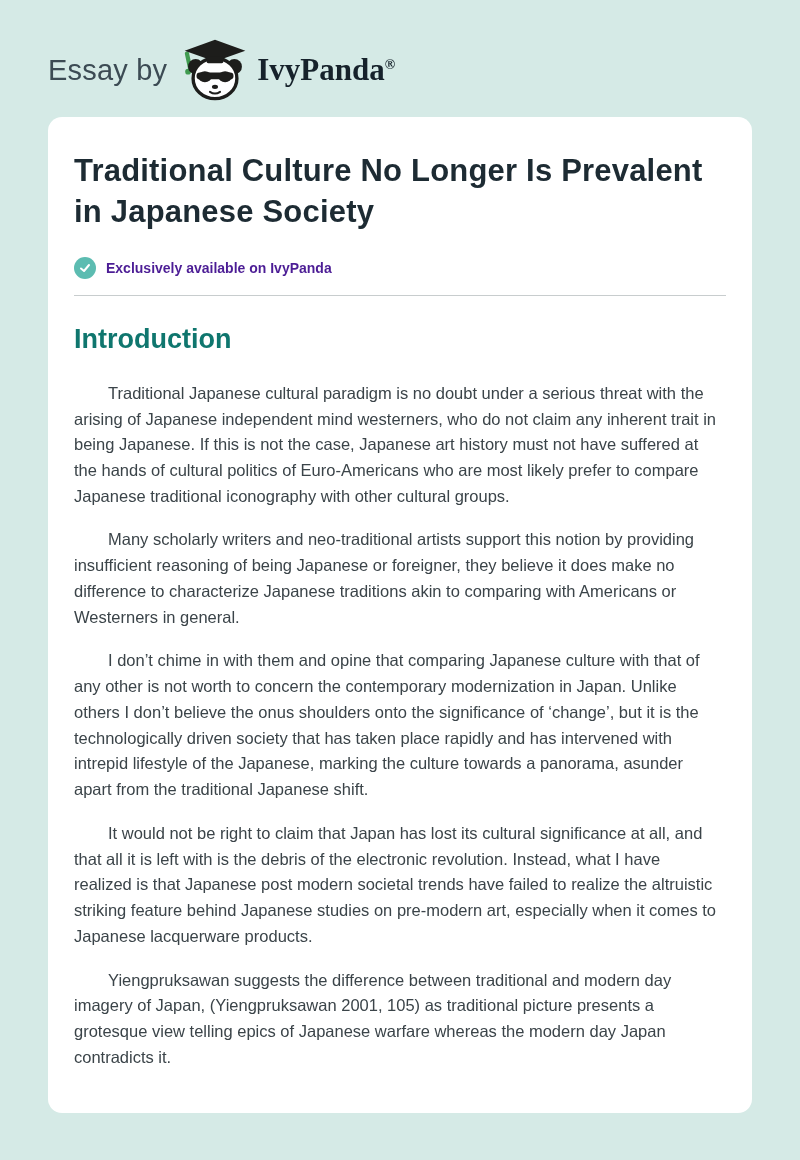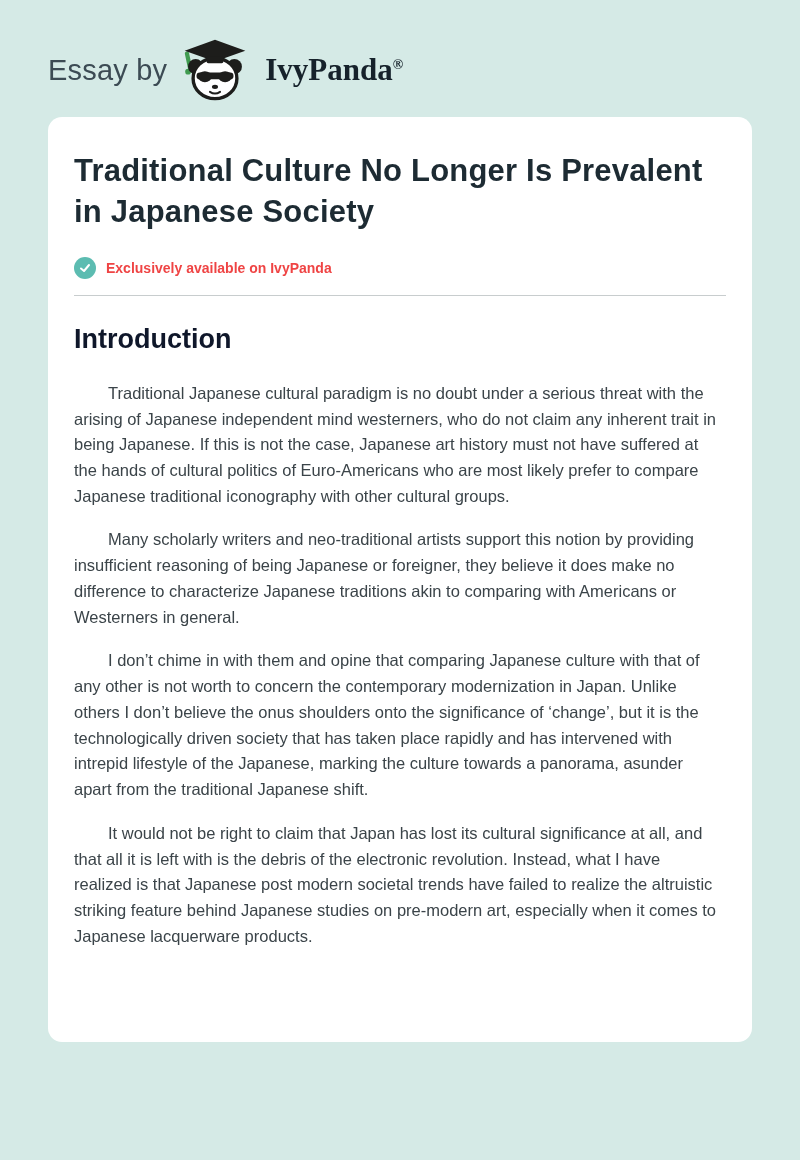--- a/index.html
+++ b/index.html
@@ -17,41 +17,41 @@
     display: flex;
     align-items: center;
     gap: 14px;
     padding: 38px 48px 15px 48px;
   }
   .essay-by {
     font-size: 29px;
     color: #3c4b54;
     letter-spacing: 0.2px;
   }
-  .logo-wrap { display: flex; align-items: center; gap: 8px; }
+  .logo-wrap { display: flex; align-items: center; }
   .brand {
     font-family: "Liberation Serif", "DejaVu Serif", serif;
     font-weight: bold;
     font-size: 31px;
     color: #16222b;
     margin-left: 8px;
     white-space: nowrap;
   }
   .brand .reg {
     font-size: 14px;
     vertical-align: super;
     font-weight: bold;
   }
 
   
   .card {
     margin: 0 48px;
     background: #ffffff;
     border-radius: 14px;
-    padding: 34px 26px 92px 26px;
+    padding: 34px 26px 43px 26px;
   }
   .article-title {
     font-size: 31px;
     line-height: 1.32;
     font-weight: bold;
     color: #1d2b33;
     margin: 0 0 24px 0;
     letter-spacing: 0.2px;
   }
   .badge-row {
@@ -66,31 +66,31 @@
     min-width: 22px;
     border-radius: 50%;
     background: #5cbcb1;
     display: flex;
     align-items: center;
     justify-content: center;
   }
   .badge-label {
     font-size: 14px;
     font-weight: bold;
-    color: #ef4444;
+    color: #4c1d95;
   }
   .divider {
     border: none;
     border-top: 1px solid #c8cdce;
     margin: 0 0 28px 0;
   }
   .section-heading {
     font-size: 27px;
     font-weight: bold;
-    color: #0f172a;
+    color: #0f766e;
     margin: 0 0 26px 0;
   }
   .article-body .para {
     font-size: 16.5px;
     line-height: 1.56;
     color: #3b4449;
     margin: 0 8px 18px 0;
     text-indent: 34px;
   }
   .article-body .para:last-child { margin-bottom: 0; }
@@ -147,16 +147,17 @@
 
     <hr class="divider">
 
     <h2 class="section-heading">Introduction</h2>
 
     <div class="article-body">
         <p class="para">Traditional Japanese cultural paradigm is no doubt under a serious threat with the arising of Japanese independent mind westerners, who do not claim any inherent trait in being Japanese. If this is not the case, Japanese art history must not have suffered at the hands of cultural politics of Euro-Americans who are most likely prefer to compare Japanese traditional iconography with other cultural groups.</p>
         <p class="para">Many scholarly writers and neo-traditional artists support this notion by providing insufficient reasoning of being Japanese or foreigner, they believe it does make no difference to characterize Japanese traditions akin to comparing with Americans or Westerners in general.</p>
         <p class="para">I don’t chime in with them and opine that comparing Japanese culture with that of any other is not worth to concern the contemporary modernization in Japan. Unlike others I don’t believe the onus shoulders onto the significance of ‘change’, but it is the technologically driven society that has taken place rapidly and has intervened with intrepid lifestyle of the Japanese, marking the culture towards a panorama, asunder apart from the traditional Japanese shift.</p>
         <p class="para">It would not be right to claim that Japan has lost its cultural significance at all, and that all it is left with is the debris of the electronic revolution. Instead, what I have realized is that Japanese post modern societal trends have failed to realize the altruistic striking feature behind Japanese studies on pre-modern art, especially when it comes to Japanese lacquerware products.</p>
+        <p class="para">Yiengpruksawan suggests the difference between traditional and modern day imagery of Japan, (Yiengpruksawan 2001, 105) as traditional picture presents a grotesque view telling epics of Japanese warfare whereas the modern day Japan contradicts it.</p>
       </div>
 
   </div>
 </div>
 
 </body></html>

